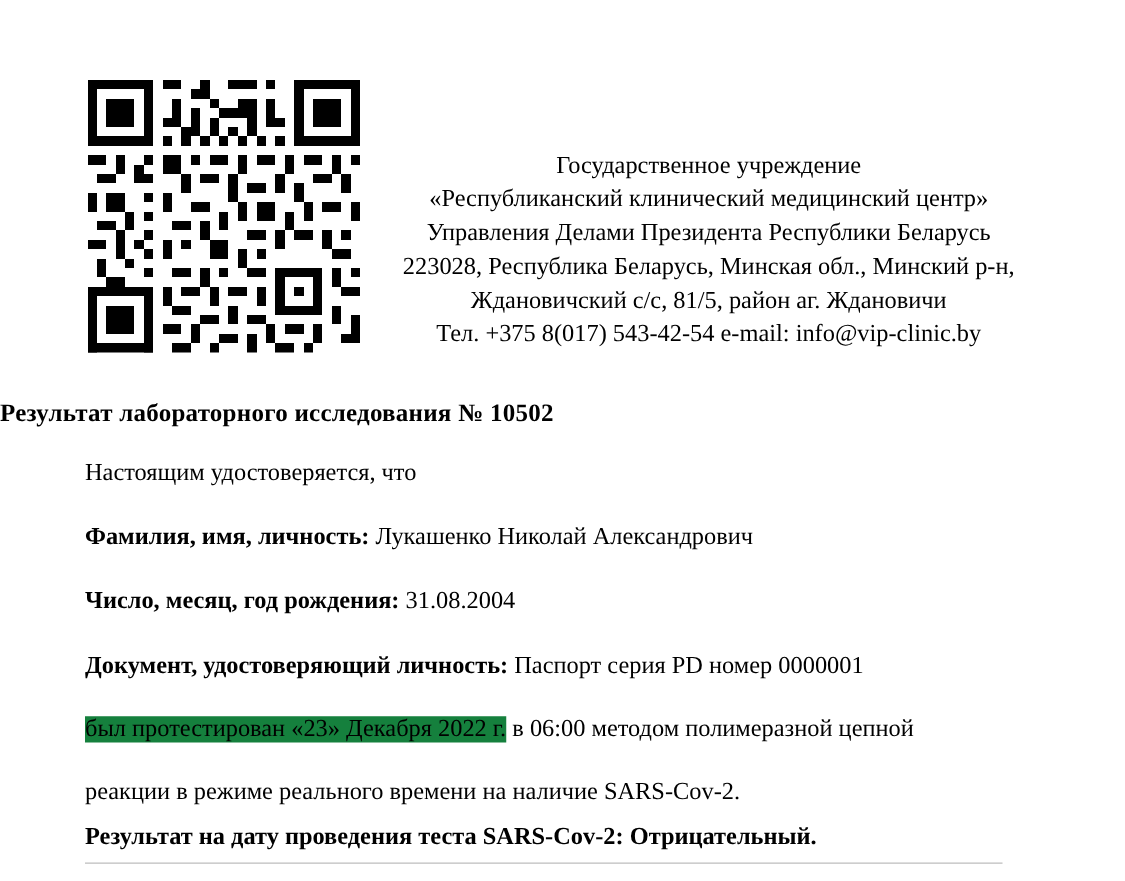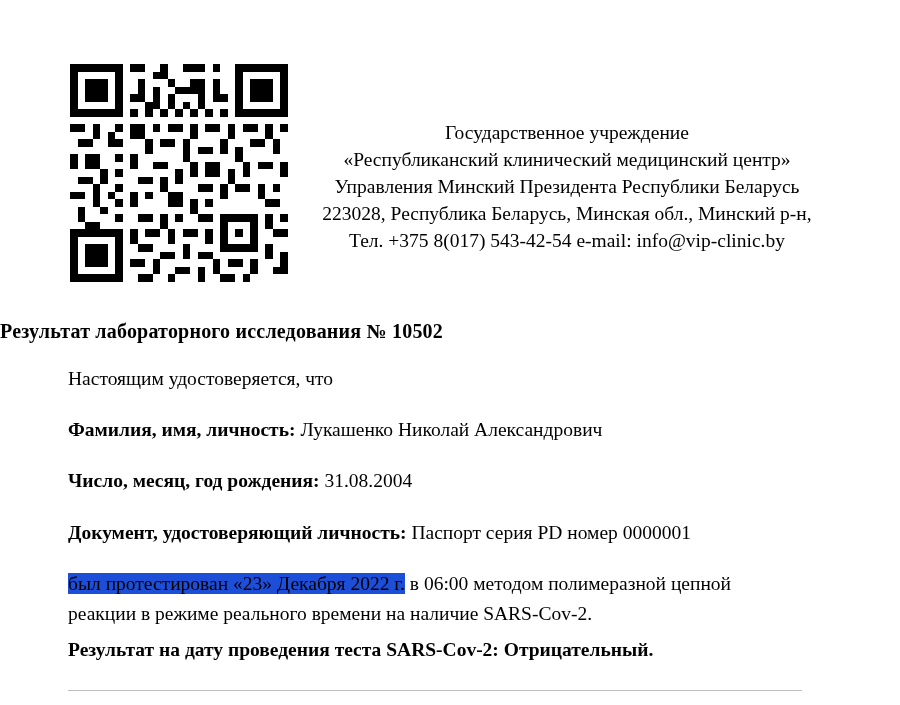--- a/index.html
+++ b/index.html
@@ -64,27 +64,28 @@
   }
   .row {
     margin-top: 21px;
   }
   .row.first {
   }
   .lbl {
     font-weight: bold;
   }
   .hl {
-    background: #1d4ed8;
+    background: #15803d;
   }
   .para {
     margin-top: 21px;
   }
   .para .line2 {
     display: block;
+    margin-top: 20px;
   }
   .result-line {
     margin-top: 6px;
     font-weight: bold;
   }
 
   .bottom-rule {
     position: absolute;
     left: 68px;
     right: 62px;
@@ -243,22 +244,23 @@
             <rect x="13" y="28" width="1" height="1"></rect>
           <rect x="20" y="28" width="2" height="1"></rect>
             <rect x="23" y="28" width="1" height="1"></rect>
         </g>
       </svg>
     </div>
 
     <div class="org-block">
       <div>Государственное учреждение</div>
       <div>«Республиканский клинический медицинский центр»</div>
-      <div>Управления Минский Президента Республики Беларусь</div>
+      <div>Управления Делами Президента Республики Беларусь</div>
       <div>223028, Республика Беларусь, Минская обл., Минский р-н,</div>
+      <div>Ждановичский с/с, 81/5, район аг. Ждановичи</div>
       <div>Тел. +375 8(017) 543-42-54 e-mail: info@vip-clinic.by</div>
     </div>
   </div>
 
   <div class="doc-title">Результат лабораторного исследования № 10502</div>
 
   <div class="body">
 
     <div class="row first">Настоящим удостоверяется, что</div>
 

